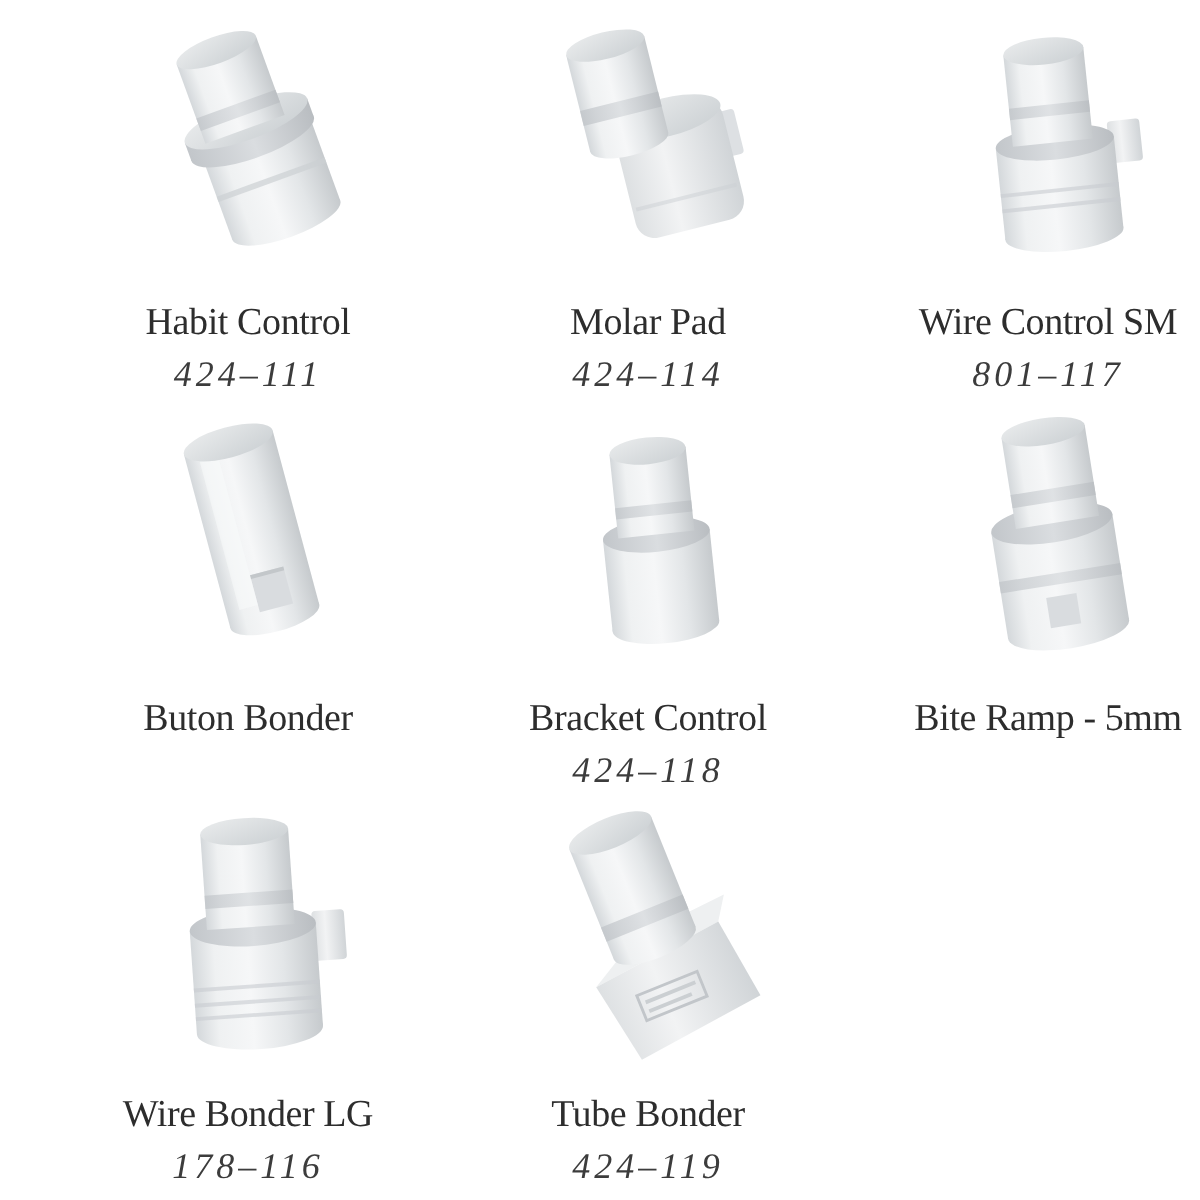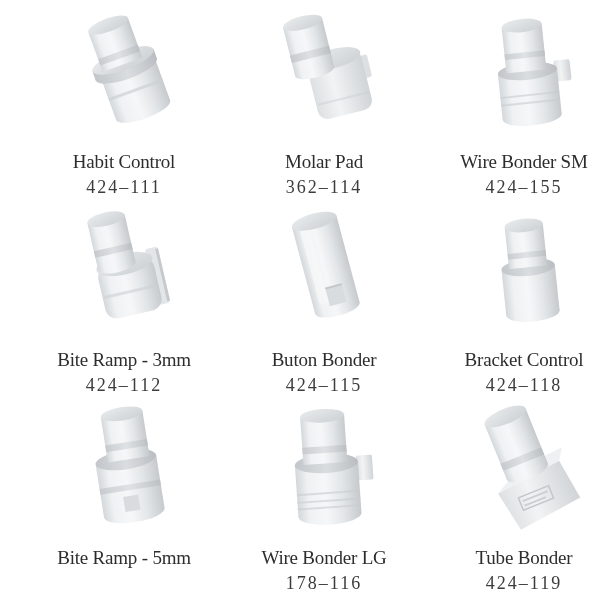--- a/index.html
+++ b/index.html
@@ -24,20 +24,21 @@
   }
   .p-name{
     margin-top:8px;
     font-size:19px;line-height:24px;
     color:#2d2d2d;letter-spacing:-0.2px;
     text-align:center;white-space:nowrap;
   }
   .p-num{
     margin-top:2px;
     font-size:18px;line-height:22px;
+    font-style:italic;
     color:#3c3c3c;letter-spacing:2px;
     text-align:center;white-space:nowrap;
   }
   svg{display:block;}
   .defs-holder{position:absolute;width:0;height:0;overflow:hidden;}
 </style>
 </head>
 <body>
 
 <svg class="defs-holder" aria-hidden="true">
@@ -97,78 +98,58 @@
           <ellipse cx="85" cy="54" rx="29" ry="10" fill="url(#capG)"></ellipse>
           <rect x="58" y="96" width="54" height="2" fill="#ccd0d3" opacity="0.5"></rect>
           <rect x="42" y="10" width="42" height="52" fill="url(#cylG)"></rect>
           <rect x="42" y="40" width="42" height="8" fill="url(#bandG)" opacity="0.85"></rect>
           <ellipse cx="63" cy="62" rx="21" ry="7" fill="url(#cylG)"></ellipse>
           <ellipse cx="63" cy="10" rx="21" ry="7" fill="url(#capG)"></ellipse>
         </g>
       </svg>
     </div>
     <div class="p-name">Molar Pad</div>
-    <div class="p-num">362–114</div>
+    <div class="p-num">424–114</div>
   </div>
 
   <div class="cell">
     <div class="img-wrap">
       <svg width="150" height="134" viewBox="0 0 150 140">
         <g transform="rotate(-6 75 72)">
           <rect x="103" y="58" width="17" height="22" rx="2" fill="url(#boxG)"></rect>
           <rect x="44" y="66" width="62" height="48" fill="url(#cylG)"></rect>
           <ellipse cx="75" cy="114" rx="31" ry="9" fill="url(#cylG)"></ellipse>
           <rect x="44" y="90" width="62" height="2" fill="#c8ccd0" opacity="0.6"></rect>
           <rect x="44" y="98" width="62" height="2" fill="#c8ccd0" opacity="0.6"></rect>
           <ellipse cx="75" cy="66" rx="31" ry="9" fill="url(#bandG)"></ellipse>
           <rect x="53" y="18" width="42" height="48" fill="url(#cylG)"></rect>
           <rect x="53" y="46" width="42" height="6" fill="url(#bandG)" opacity="0.8"></rect>
           <ellipse cx="74" cy="18" rx="21" ry="7" fill="url(#capG)"></ellipse>
         </g>
       </svg>
     </div>
-    <div class="p-name">Wire Bonder SM</div>
-    <div class="p-num">424–155</div>
-  </div>
-
-  <div class="cell">
-    <div class="img-wrap">
-      <svg width="150" height="134" viewBox="0 0 150 140">
-        <g transform="rotate(-13 75 73)">
-          <rect x="98" y="50" width="14" height="60" rx="3" fill="#e3e6e8"></rect>
-          <rect x="109" y="52" width="3" height="56" fill="#c6cacd"></rect>
-          <rect x="44" y="58" width="60" height="56" rx="12" fill="url(#cylG)"></rect>
-          <ellipse cx="74" cy="60" rx="30" ry="11" fill="url(#capG)"></ellipse>
-          <rect x="46" y="88" width="56" height="3" fill="#ccd0d3" opacity="0.6"></rect>
-          <rect x="46" y="10" width="40" height="50" fill="url(#cylG)"></rect>
-          <rect x="46" y="40" width="40" height="7" fill="url(#bandG)" opacity="0.85"></rect>
-          <ellipse cx="66" cy="60" rx="20" ry="7" fill="url(#cylG)"></ellipse>
-          <ellipse cx="66" cy="10" rx="20" ry="7" fill="url(#capG)"></ellipse>
-        </g>
-      </svg>
-    </div>
-    <div class="p-name">Bite Ramp - 3mm</div>
-    <div class="p-num">424–112</div>
-  </div>
+    <div class="p-name">Wire Control SM</div>
+    <div class="p-num">801–117</div>
+  </div>
+
 
   <div class="cell">
     <div class="img-wrap">
       <svg width="150" height="134" viewBox="0 0 150 140">
         <g transform="rotate(-15 75 70)">
           <rect x="51" y="14" width="48" height="94" fill="url(#cylG)"></rect>
           <ellipse cx="75" cy="108" rx="24" ry="8" fill="url(#cylG)"></ellipse>
           <rect x="68" y="84" width="18" height="20" fill="#d9dcdf"></rect>
           <rect x="68" y="84" width="18" height="2" fill="#c3c7ca"></rect>
           <rect x="58" y="20" width="10" height="80" fill="#fafbfb" opacity="0.5"></rect>
           <ellipse cx="75" cy="14" rx="24" ry="8" fill="url(#capG)"></ellipse>
         </g>
       </svg>
     </div>
     <div class="p-name">Buton Bonder</div>
-    <div class="p-num">424–115</div>
   </div>
 
   <div class="cell">
     <div class="img-wrap">
       <svg width="150" height="134" viewBox="0 0 150 140">
         <g transform="rotate(-6 76 72)">
           <rect x="48" y="64" width="56" height="48" fill="url(#cylG)"></rect>
           <ellipse cx="76" cy="112" rx="28" ry="9" fill="url(#cylG)"></ellipse>
           <ellipse cx="76" cy="64" rx="28" ry="9" fill="url(#bandG)"></ellipse>
           <rect x="56" y="20" width="40" height="44" fill="url(#cylG)"></rect>

